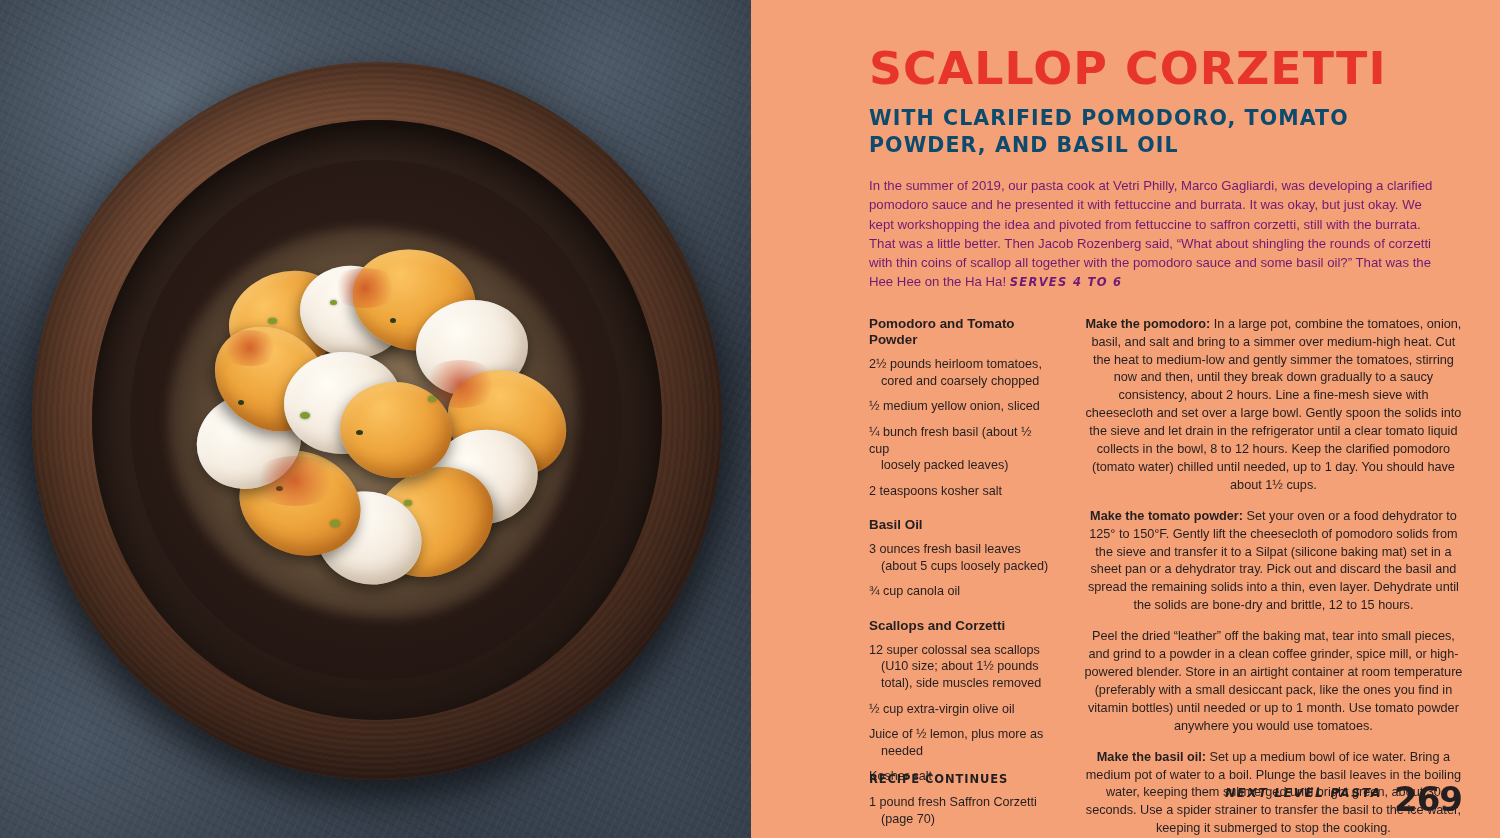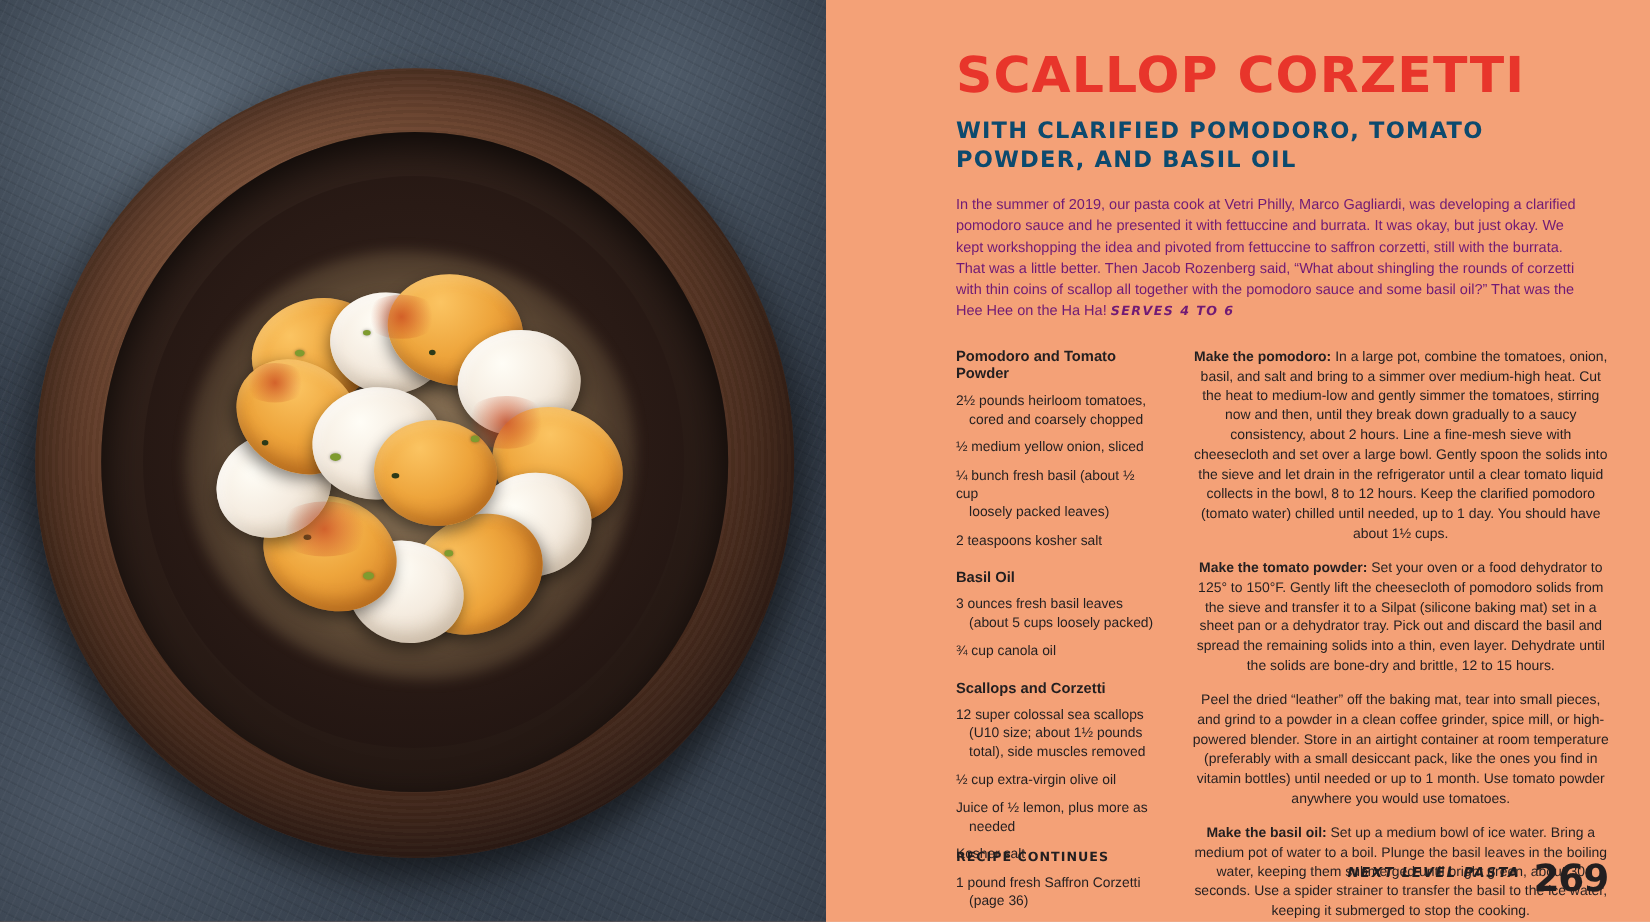--- a/index.html
+++ b/index.html
@@ -338,21 +338,21 @@
             </div>
             <div class="ing-item">
               <span>Juice of ½ lemon, plus more as</span>
               <span class="cont">needed</span>
             </div>
             <div class="ing-item">
               <span>Kosher salt</span>
             </div>
             <div class="ing-item">
               <span>1 pound fresh Saffron Corzetti</span>
-              <span class="cont">(page 36)</span>
+              <span class="cont">(page 70)</span>
             </div>
             <div class="ing-item">
               <span>5 tablespoons (2½ ounces)</span>
               
             </div>
           </div>
 
         </div>
 
         <div class="col-method">

